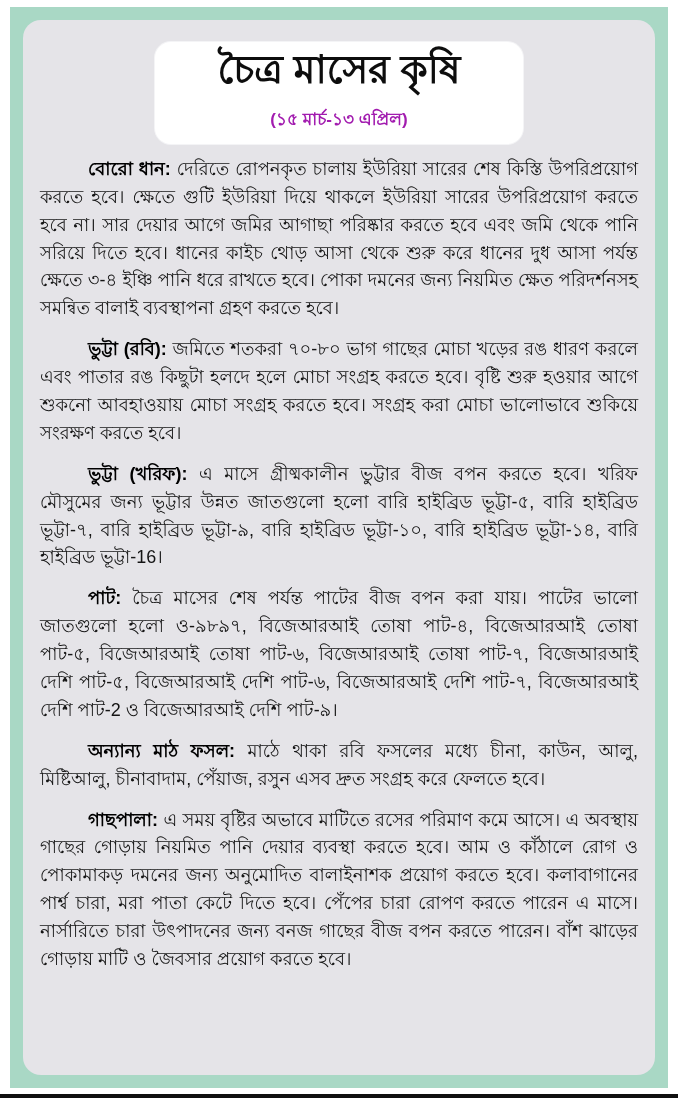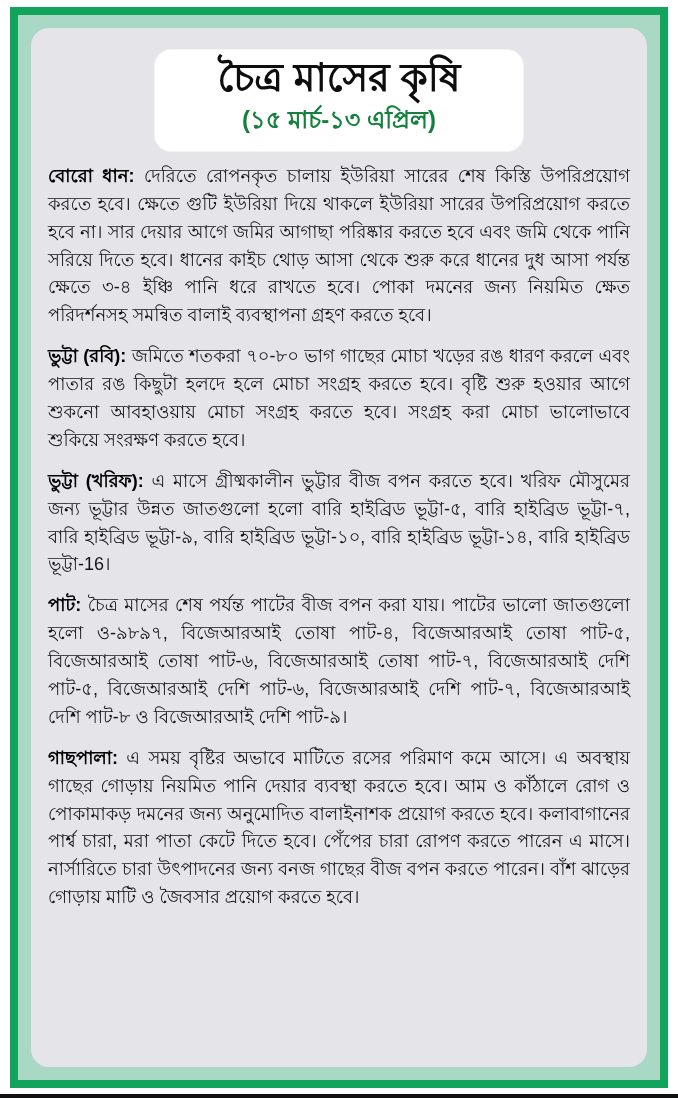--- a/index.html
+++ b/index.html
@@ -7,21 +7,21 @@
     position:relative;
     width:678px;height:1098px;
     background:#fff;
     overflow:hidden;
     font-family:"Liberation Sans",sans-serif;
     color:#1b1b1b;
   }
   .frame{
     position:absolute;left:10px;right:10px;top:7px;bottom:10px;
     background:#12a45c;
-    padding:8px;
+    padding:0;
     box-sizing:border-box;
   }
   .band{
     width:100%;height:100%;
     background:#a9d8c5;
     padding:13px;
     box-sizing:border-box;
   }
   .panel{
     width:100%;height:100%;
@@ -40,34 +40,34 @@
     padding:6px 10px 10px 10px;
     box-shadow:0 0 0 1px #f4f4f6;
   }
   .title{
     font-size:39px;
     font-weight:bold;
     line-height:1.15;
     color:#0d0d0d;
   }
   .subtitle{
-    font-size:24px;
+    font-size:17px;
     font-weight:bold;
-    margin-top:0;
-    color:#15803d;
+    margin-top:13px;
+    color:#a21caf;
   }
   .sections{flex:1 1 auto;}
   .sec{
     font-size:18px;
     line-height:1.55;
     text-align:justify;
     margin:0 0 13px 0;
     color:#141414;
   }
-  .sec-h{font-weight:bold;color:#000;}
+  .sec-h{font-weight:bold;color:#000;margin-left:48px;}
   .bottom-bar{
     position:absolute;left:0;right:0;bottom:0;height:4px;background:#101010;
   }
 </style>
 </head>
 <body>
 
 <div class="page">
   <div class="frame">
     <div class="band">
@@ -86,21 +86,25 @@
           <p class="sec">
             <span class="sec-h">ভুট্টা (রবি):</span>
             <span class="sec-b">জমিতে শতকরা ৭০-৮০ ভাগ গাছের মোচা খড়ের রঙ ধারণ করলে এবং পাতার রঙ কিছুটা হলদে হলে মোচা সংগ্রহ করতে হবে। বৃষ্টি শুরু হওয়ার আগে শুকনো আবহাওয়ায় মোচা সংগ্রহ করতে হবে। সংগ্রহ করা মোচা ভালোভাবে শুকিয়ে সংরক্ষণ করতে হবে।</span>
           </p>
           <p class="sec">
             <span class="sec-h">ভুট্টা (খরিফ):</span>
             <span class="sec-b">এ মাসে গ্রীষ্মকালীন ভুট্টার বীজ বপন করতে হবে। খরিফ মৌসুমের জন্য ভূট্টার উন্নত জাতগুলো হলো বারি হাইব্রিড ভূট্টা-৫, বারি হাইব্রিড ভূট্টা-৭, বারি হাইব্রিড ভূট্টা-৯, বারি হাইব্রিড ভূট্টা-১০, বারি হাইব্রিড ভূট্টা-১৪, বারি হাইব্রিড ভূট্টা-16।</span>
           </p>
           <p class="sec">
             <span class="sec-h">পাট:</span>
-            <span class="sec-b">চৈত্র মাসের শেষ পর্যন্ত পাটের বীজ বপন করা যায়। পাটের ভালো জাতগুলো হলো ও-৯৮৯৭, বিজেআরআই তোষা পাট-৪,  বিজেআরআই তোষা পাট-৫, বিজেআরআই তোষা পাট-৬, বিজেআরআই তোষা পাট-৭, বিজেআরআই দেশি পাট-৫, বিজেআরআই দেশি পাট-৬, বিজেআরআই দেশি পাট-৭, বিজেআরআই দেশি পাট-৮ ও বিজেআরআই দেশি পাট-৯।</span>
+            <span class="sec-b">চৈত্র মাসের শেষ পর্যন্ত পাটের বীজ বপন করা যায়। পাটের ভালো জাতগুলো হলো ও-৯৮৯৭, বিজেআরআই তোষা পাট-৪,  বিজেআরআই তোষা পাট-৫, বিজেআরআই তোষা পাট-৬, বিজেআরআই তোষা পাট-৭, বিজেআরআই দেশি পাট-৫, বিজেআরআই দেশি পাট-৬, বিজেআরআই দেশি পাট-৭, বিজেআরআই দেশি পাট-2 ও বিজেআরআই দেশি পাট-৯।</span>
+          </p>
+          <p class="sec">
+            <span class="sec-h">অন্যান্য মাঠ ফসল:</span>
+            <span class="sec-b">মাঠে থাকা  রবি ফসলের মধ্যে চীনা, কাউন, আলু, মিষ্টিআলু, চীনাবাদাম, পেঁয়াজ, রসুন এসব দ্রুত সংগ্রহ করে ফেলতে হবে।</span>
           </p>
           <p class="sec">
             <span class="sec-h">গাছপালা:</span>
             <span class="sec-b">এ সময় বৃষ্টির অভাবে মাটিতে রসের পরিমাণ কমে আসে। এ অবস্থায় গাছের গোড়ায় নিয়মিত পানি দেয়ার ব্যবস্থা করতে হবে। আম ও কাঁঠালে রোগ ও পোকামাকড় দমনের জন্য অনুমোদিত বালাইনাশক প্রয়োগ করতে হবে। কলাবাগানের পার্শ্ব চারা, মরা পাতা কেটে দিতে হবে। পেঁপের চারা রোপণ করতে পারেন এ মাসে। নার্সারিতে চারা উৎপাদনের জন্য বনজ গাছের বীজ বপন করতে পারেন। বাঁশ ঝাড়ের গোড়ায় মাটি ও জৈবসার প্রয়োগ করতে হবে।</span>
           </p>
         </div>
 
       </div>
     </div>
   </div>

